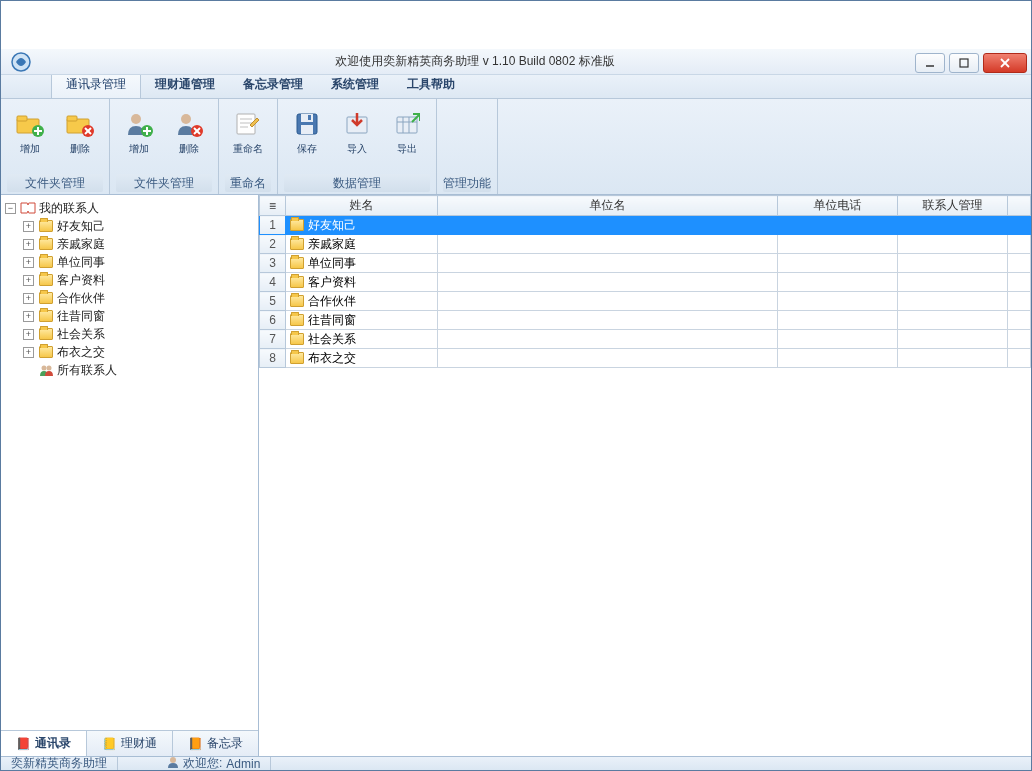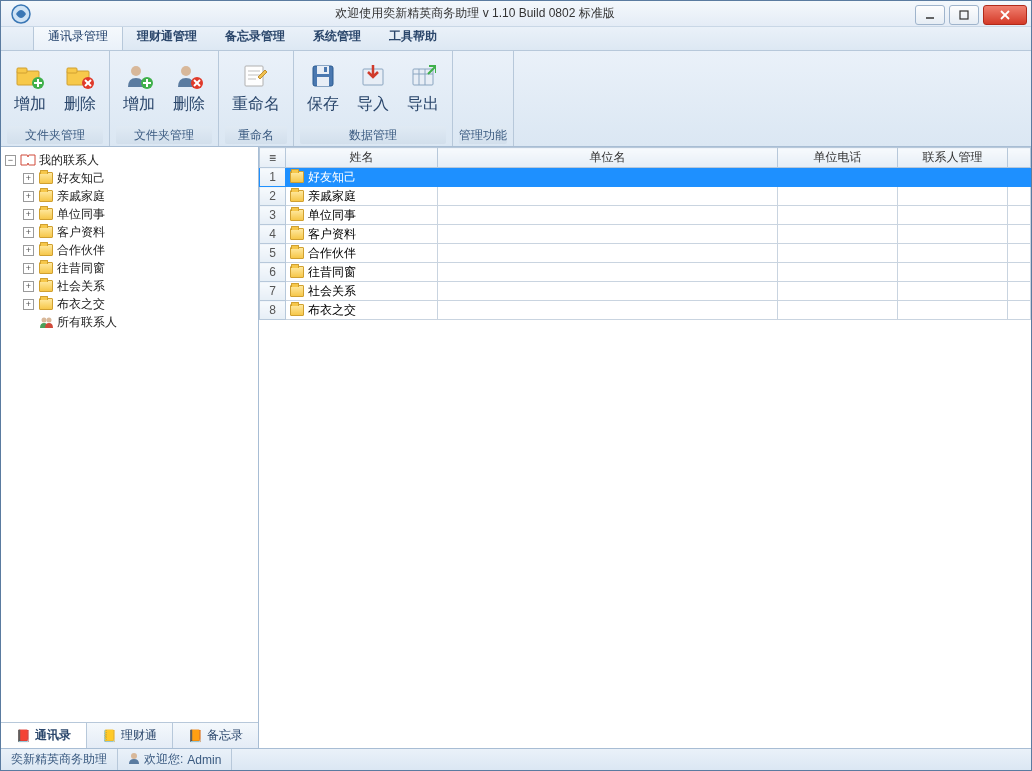--- a/index.html
+++ b/index.html
@@ -1,41 +1,41 @@
 <!DOCTYPE html>
 <html><head>
 <meta charset="utf-8">
 <style>
 * { box-sizing: border-box; margin: 0; padding: 0; font-family: "Microsoft YaHei", "SimSun", sans-serif; }
 html, body { width: 1032px; height: 771px; overflow: hidden; background: #fff; }
 
 .window { width: 1032px; height: 771px; border: 1px solid #5a7ba0; background: #fff; display: flex; flex-direction: column; }
 
 
-.titlebar { height: 26px; background: linear-gradient(#f4f8fc, #e4ecf6); display: flex; align-items: center; border-bottom: 1px solid #c9d7e6; position: relative; }
+.titlebar { height: 26px; background: linear-gradient(#f4f8fc, #e4ecf6); display: flex; align-items: center; border-bottom: 1px solid #c9d7e6; position: relative; margin-top: 48px; }
 .titlebar .logo { width: 28px; height: 22px; margin-left: 6px; display:flex;align-items:center;justify-content:center; }
 .titlebar .title { flex: 1; text-align: center; font-size: 12px; color: #333; }
 .winbtns { display: flex; }
 .winbtn { width: 30px; height: 20px; margin-top: 2px; margin-right: 4px; border: 1px solid #9fb4cc; border-radius: 3px; background: linear-gradient(#fdfdfe,#e6edf5); display:flex;align-items:center;justify-content:center; font-size:11px; color:#333; cursor:pointer;}
 .winbtn.close { width: 44px; background: linear-gradient(#f08070,#d43a28); color:#fff; border-color:#b02a1a;}
 .winbtn svg { display:block; }
 
 
-.menubar { height: 24px; background: linear-gradient(#eaf1f9,#dde8f3); display:flex; align-items:flex-end; padding-left: 32px; border-bottom:1px solid #b7c8da; }
+.menubar { height: 24px; background: linear-gradient(#eaf1f9,#dde8f3); display:flex; align-items:flex-end; padding-left: 50px; border-bottom:1px solid #b7c8da; }
 .menutab { padding: 4px 14px 5px; font-size:12px; color:#2a466b; cursor:pointer;font-weight:bold; }
 .menutab.active { background: linear-gradient(#f7fafd,#eaf1f9); border:1px solid #b7c8da; border-bottom:none; border-radius:3px 3px 0 0; color:#1a3a66; font-weight:500;}
 
 
 .ribbon { height: 96px; background: linear-gradient(#eaf1f9,#dbe7f3); border-bottom:1px solid #a8bdd4; display:flex; }
 .ribgroup { border-right:1px solid #b7c8da; display:flex; flex-direction:column; padding:4px 6px 2px; }
 .ribgroup .btns { flex:1; display:flex; align-items:flex-start; gap:4px; }
 .ribgroup .grouplabel { height:18px; text-align:center; font-size:12px; color:#3a5a80; background:linear-gradient(#e0eaf4,#d2dfec); border-radius:2px; margin-top:2px; padding-top:1px;}
 .ribbtn { display:flex; flex-direction:column; align-items:center; justify-content:flex-start; padding:4px 6px; border:1px solid transparent; border-radius:3px; cursor:pointer; min-width:40px;}
 .ribbtn .ico { width:32px; height:32px; display:flex; align-items:center; justify-content:center; }
-.ribbtn .lbl { font-size:16px; color:#2a466b; margin-top:2px; white-space:nowrap;}
+.ribbtn .lbl { font-size:10px; color:#2a466b; margin-top:2px; white-space:nowrap;}
 
 
 .main { flex:1; display:flex; min-height:0; }
 
 
 .leftpanel { width: 258px; border-right:1px solid #a8bdd4; display:flex; flex-direction:column; background:#fff;}
 .tree { flex:1; padding:4px 2px; font-size:12px; color:#222; overflow:auto;}
 .treenode { display:flex; align-items:center; height:18px; padding-left:2px; cursor:pointer;}
 .treenode .exp { width:11px; height:11px; border:1px solid #9a9a9a; display:flex;align-items:center;justify-content:center; font-size:9px; line-height:1; margin-right:4px; color:#555; background:#fff;}
 .treenode .exp.blank { border:none; }
@@ -54,21 +54,21 @@
 .grid th { background:linear-gradient(#f7fafd,#e6eef6); border:1px solid #b7c8da; height:20px; font-weight:400; color:#333;}
 .grid td { border:1px solid #c9d4e0; height:19px; padding:0 4px;}
 .grid .rowhdr { width:26px; text-align:center; background:linear-gradient(#f7fafd,#e6eef6); border:1px solid #b7c8da; color:#555;}
 .grid tr.sel td { background:#1e90ff; color:#fff; border-color:#1e90ff;}
 .grid tr.sel .rowhdr { background:linear-gradient(#f7fafd,#e6eef6); color:#555;}
 .cellname { display:flex; align-items:center; gap:4px;}
 .foldico { width:14px;height:12px; background:linear-gradient(#ffe9a0,#f6c74a); border:1px solid #d0a030; border-radius:1px; position:relative;}
 .foldico::before{content:""; position:absolute; left:0;top:-3px;width:6px;height:3px;background:#f6c74a;border:1px solid #d0a030;border-bottom:none;border-radius:1px 1px 0 0;}
 
 
-.statusbar { height:22px; background:linear-gradient(#eaf1f9,#dbe7f3); border-top:1px solid #a8bdd4; display:flex; align-items:center; font-size:12px; color:#3a5a80;}
+.statusbar { height:14px; background:linear-gradient(#eaf1f9,#dbe7f3); border-top:1px solid #a8bdd4; display:flex; align-items:center; font-size:12px; color:#3a5a80;gap:39px;}
 .statusbar .seg { padding:0 10px; border-right:1px solid #b7c8da; height:100%; display:flex;align-items:center; gap:4px;}
 .statusbar .seg:last-child{border-right:none;}
 .statusbar .spacer{flex:1;}
 </style>
 </head>
 <body>
 
 <div class="window">
 
   <div class="titlebar">

